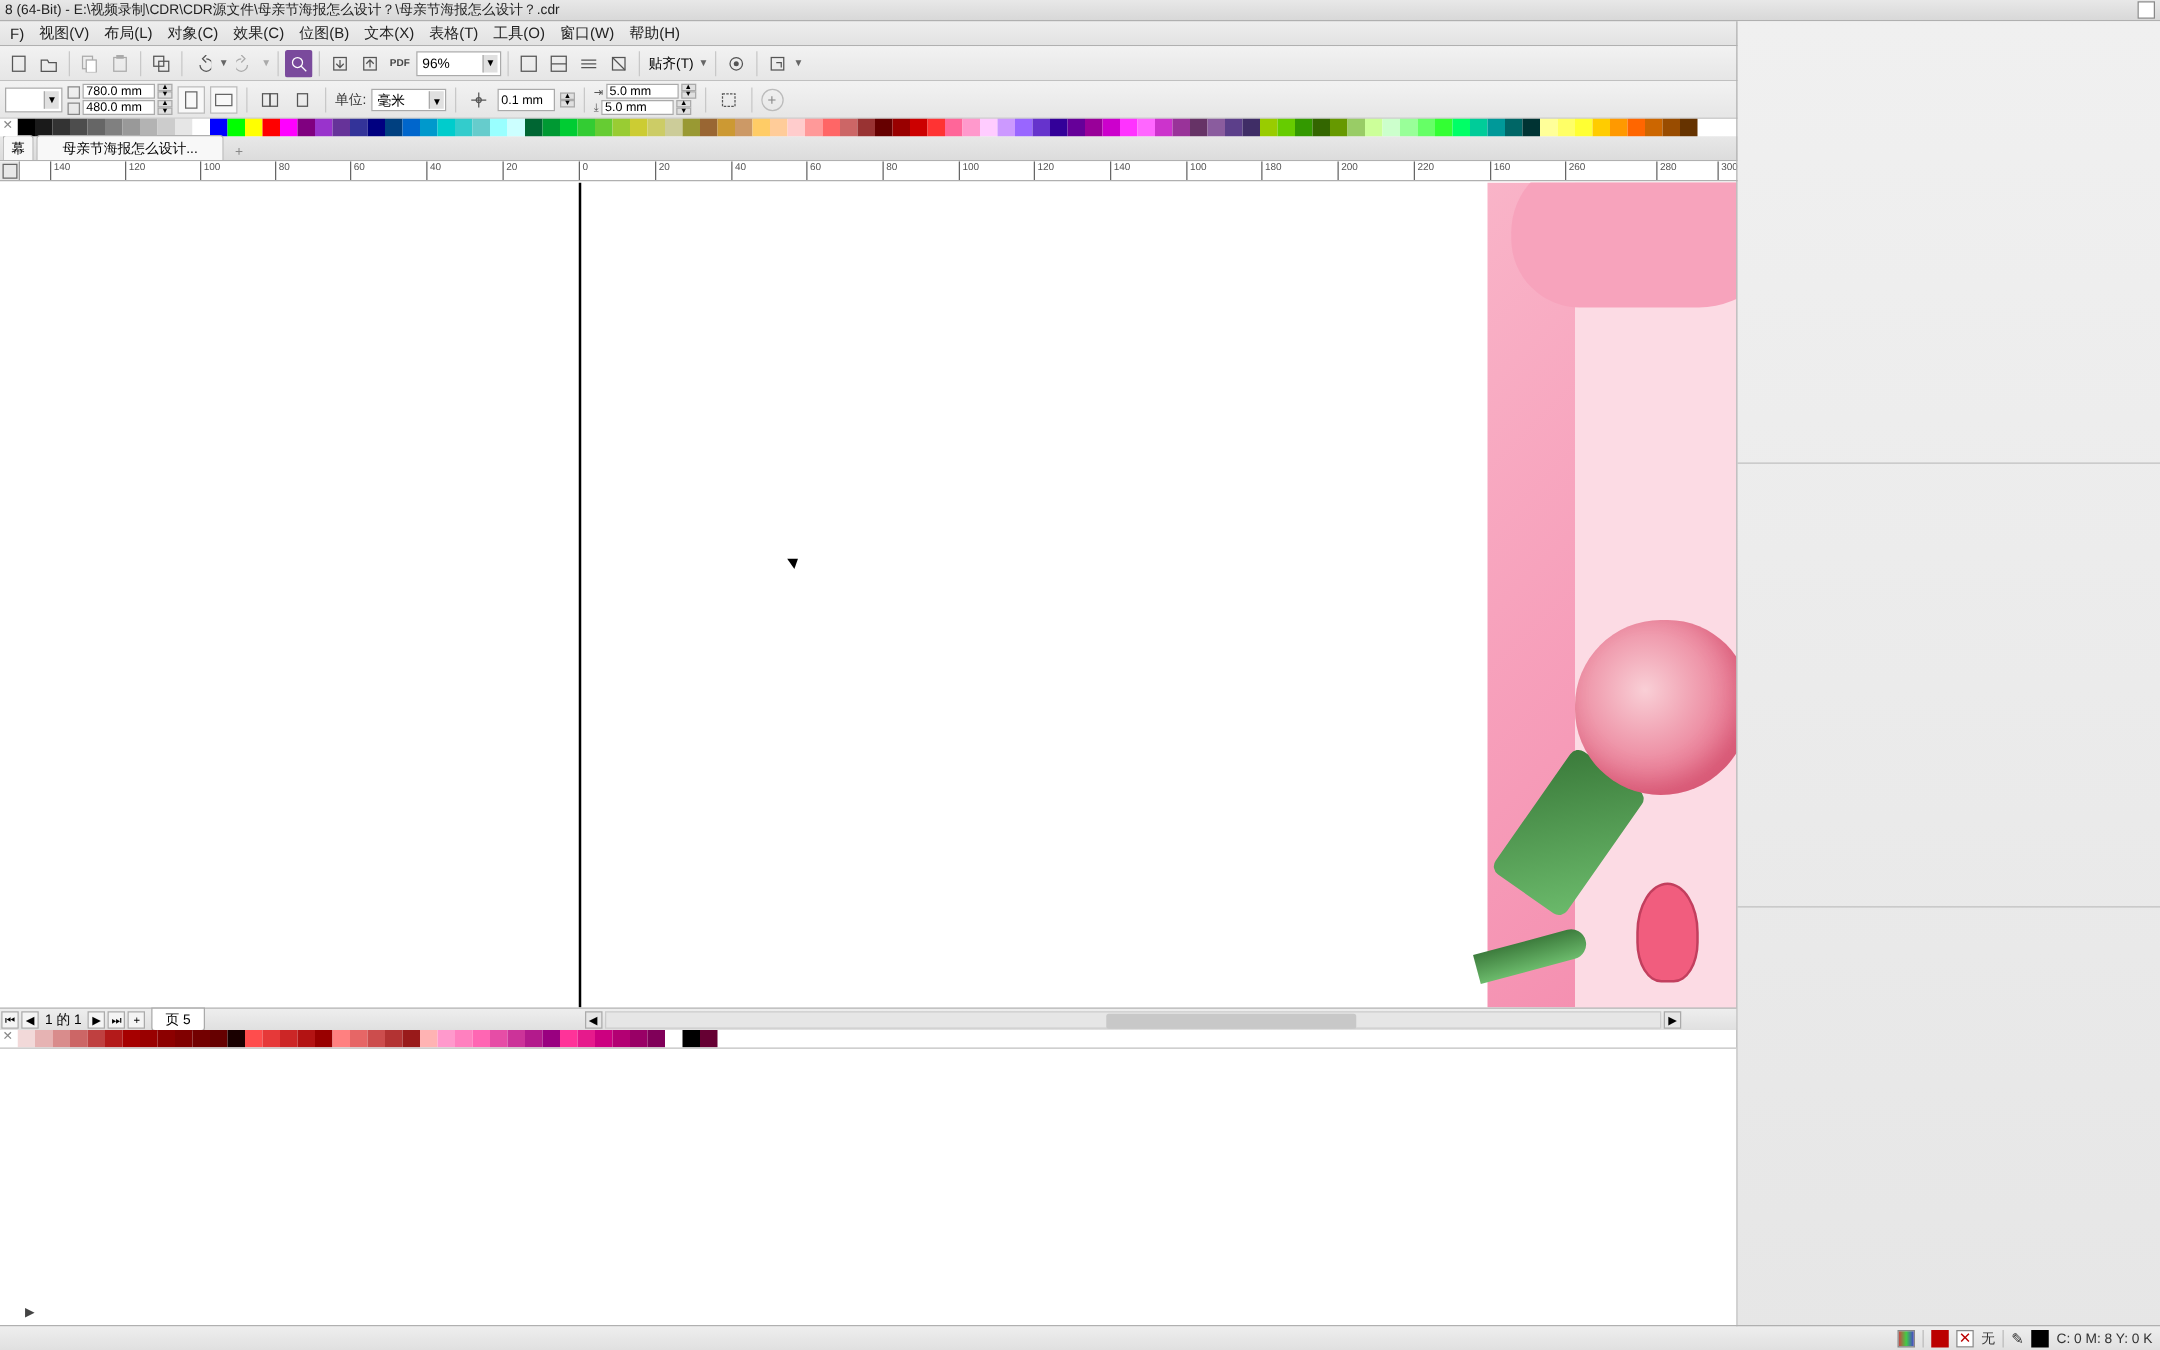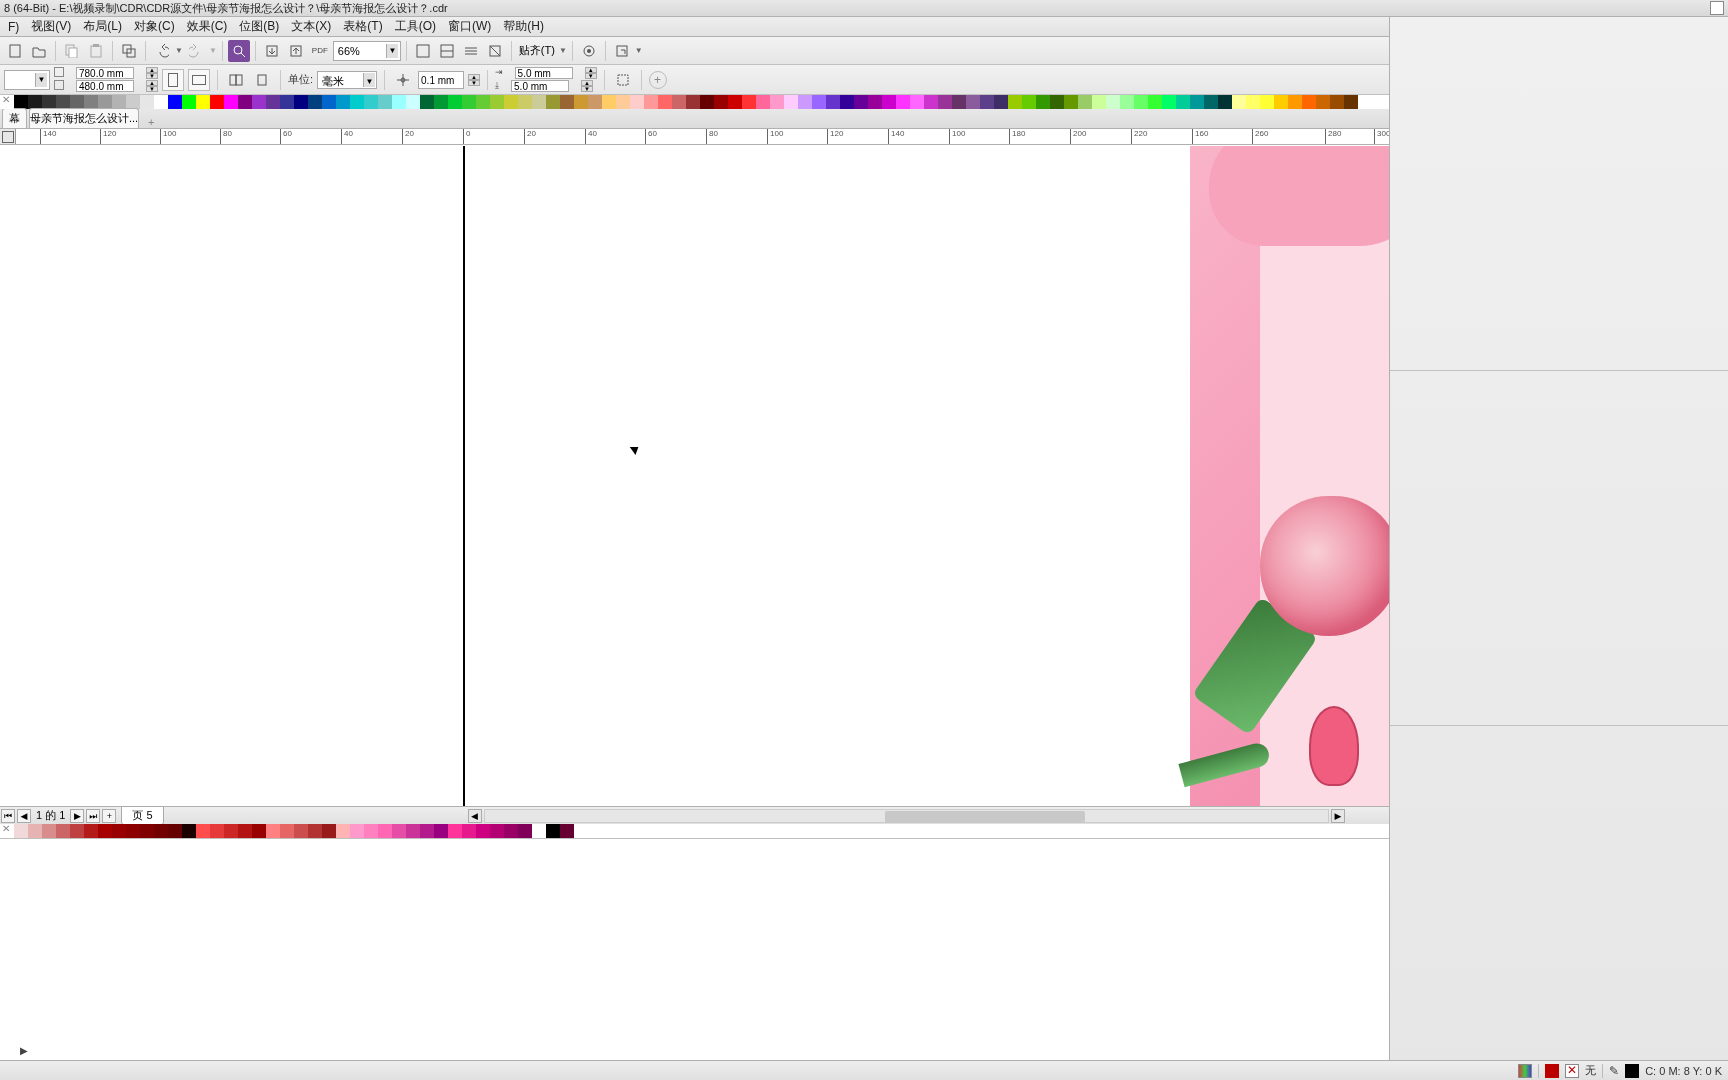--- a/index.html
+++ b/index.html
@@ -13,41 +13,41 @@
 
 .toolbar1 { height: 28px; background: linear-gradient(#f2f2f2, #e6e6e6); border-bottom: 1px solid #c0c0c0; display: flex; align-items: center; padding: 0 4px; gap: 2px; font-size: 11px; }
 .tb-btn { width: 22px; height: 22px; border: 1px solid transparent; border-radius: 2px; display: flex; align-items: center; justify-content: center; color: #444; cursor: default; }
 .tb-sep { width: 1px; height: 20px; background: #c8c8c8; margin: 0 3px; }
 .tb-btn.disabled { color: #aaa; }
 .zoom-combo { width: 68px; height: 20px; border: 1px solid #aaa; background: #fff; display: flex; align-items: center; padding: 0 4px; font-size: 11px; position: relative; }
 .zoom-combo .dd { position: absolute; right: 2px; top: 2px; width: 12px; height: 14px; background: #e0e0e0; border-left: 1px solid #aaa; display: flex; align-items: center; justify-content: center; font-size: 8px; }
 
 .property-bar { height: 30px; background: linear-gradient(#f2f2f2, #e6e6e6); border-bottom: 1px solid #c0c0c0; display: flex; align-items: center; padding: 0 4px; gap: 4px; font-size: 11px; }
 .dim-group { display: flex; flex-direction: column; gap: 1px; }
-.dim-row { display: flex; align-items: flex-start; gap: 12px; }
+.dim-row { display: flex; align-items: flex-end; gap: 2px; }
 .dim-row .dim-icon { width: 10px; height: 10px; border: 1px solid #888; }
 .dim-input { width: 58px; height: 12px; border: 1px solid #aaa; background: #fff; font-size: 10px; padding: 0 2px; line-height: 12px; }
 .spinners { display: flex; flex-direction: column; }
 .spinners .sp { width: 12px; height: 6px; background: #e0e0e0; border: 1px solid #aaa; font-size: 6px; line-height: 4px; text-align: center; }
 .orient-btn { width: 22px; height: 22px; border: 1px solid #bbb; background: #f8f8f8; display: flex; align-items: center; justify-content: center; }
 .orient-btn .port { width: 10px; height: 14px; border: 1px solid #666; }
 .orient-btn .land { width: 14px; height: 10px; border: 1px solid #666; }
 .unit-label { font-size: 11px; color: #333; }
 .unit-combo { width: 60px; height: 18px; border: 1px solid #aaa; background: #fff; padding: 0 4px; font-size: 11px; line-height: 18px; position: relative; }
 .unit-combo .dd { position: absolute; right: 1px; top: 1px; width: 12px; height: 14px; background: #e0e0e0; border-left: 1px solid #aaa; font-size: 8px; text-align: center; }
 .nudge-input { width: 46px; height: 18px; border: 1px solid #aaa; background: #fff; font-size: 10px; padding: 0 2px; line-height: 18px; }
 .add-btn { width: 18px; height: 18px; border-radius: 50%; border: 1px solid #bbb; display: flex; align-items: center; justify-content: center; color: #888; font-size: 12px; }
 
 .color-strip { height: 14px; display: flex; }
 .color-strip .sw { width: 14px; height: 14px; flex-shrink: 0; }
 .color-strip .sw.none { background: #fff; position: relative; }
 .color-strip .sw.none::after { content: "✕"; position: absolute; font-size: 10px; color: #888; left: 2px; top: -1px; }
 
 .doc-tabs { height: 20px; background: linear-gradient(#e8e8e8, #dcdcdc); border-bottom: 1px solid #b0b0b0; display: flex; align-items: flex-end; font-size: 11px; }
-.doc-tabs .tab { padding: 2px 0; border: 1px solid #b0b0b0; border-bottom: none; background: #f8f8f8; margin-left: 2px; border-radius: 3px 3px 0 0; cursor: default; }
+.doc-tabs .tab { padding: 2px 20px; border: 1px solid #b0b0b0; border-bottom: none; background: #f8f8f8; margin-left: 2px; border-radius: 3px 3px 0 0; cursor: default; }
 .doc-tabs .tab.home { padding: 2px 6px; }
 .doc-tabs .add-tab { width: 16px; text-align: center; color: #888; margin-left: 4px; cursor: default; }
 
 .ruler-h { height: 16px; background: #fff; border-bottom: 1px solid #b0b0b0; position: relative; font-size: 8px; color: #555; overflow: hidden; }
 .ruler-h .tick { position: absolute; top: 0; height: 16px; border-left: 1px solid #666; }
 .ruler-h .tick span { position: absolute; top: 0; left: 2px; }
 .ruler-origin { width: 16px; height: 16px; position: absolute; left: 0; top: 0; background: #e8e8e8; border-right: 1px solid #999; border-bottom: 1px solid #999; }
 .ruler-origin::after { content: ""; position: absolute; left: 2px; top: 2px; width: 10px; height: 10px; border: 1px solid #666; }
 
 .work-area { position: absolute; left: 0; right: 339px; top: 146px; bottom: 274px; background: #fff; overflow: hidden; }
@@ -177,23 +177,23 @@
         <rect x="2" y="2" width="10" height="10" fill="none" stroke="#555"></rect>
         <path d="M7 4v6M4 7l3 3 3-3" fill="none" stroke="#555"></path>
       </svg>
     </div>
   <div class="tb-btn">
       <svg width="14" height="14">
         <rect x="2" y="2" width="10" height="10" fill="none" stroke="#555"></rect>
         <path d="M7 10V4M4 7l3-3 3 3" fill="none" stroke="#555"></path>
       </svg>
     </div>
-  <div class="tb-btn" style="font-size:8px;font-weight:normal">PDF</div>
+  <div class="tb-btn" style="font-size:8px;font-weight:bold">PDF</div>
   <div class="zoom-combo">
-    <span>66%</span>
+    <span>96%</span>
     <div class="dd">▼</div>
   </div>
   <div class="tb-sep"></div>
   <div class="tb-btn">
       <svg width="14" height="14">
         <rect x="1" y="1" width="12" height="12" fill="none" stroke="#555"></rect>
       </svg>
     </div>
   <div class="tb-btn">
       <svg width="14" height="14">

